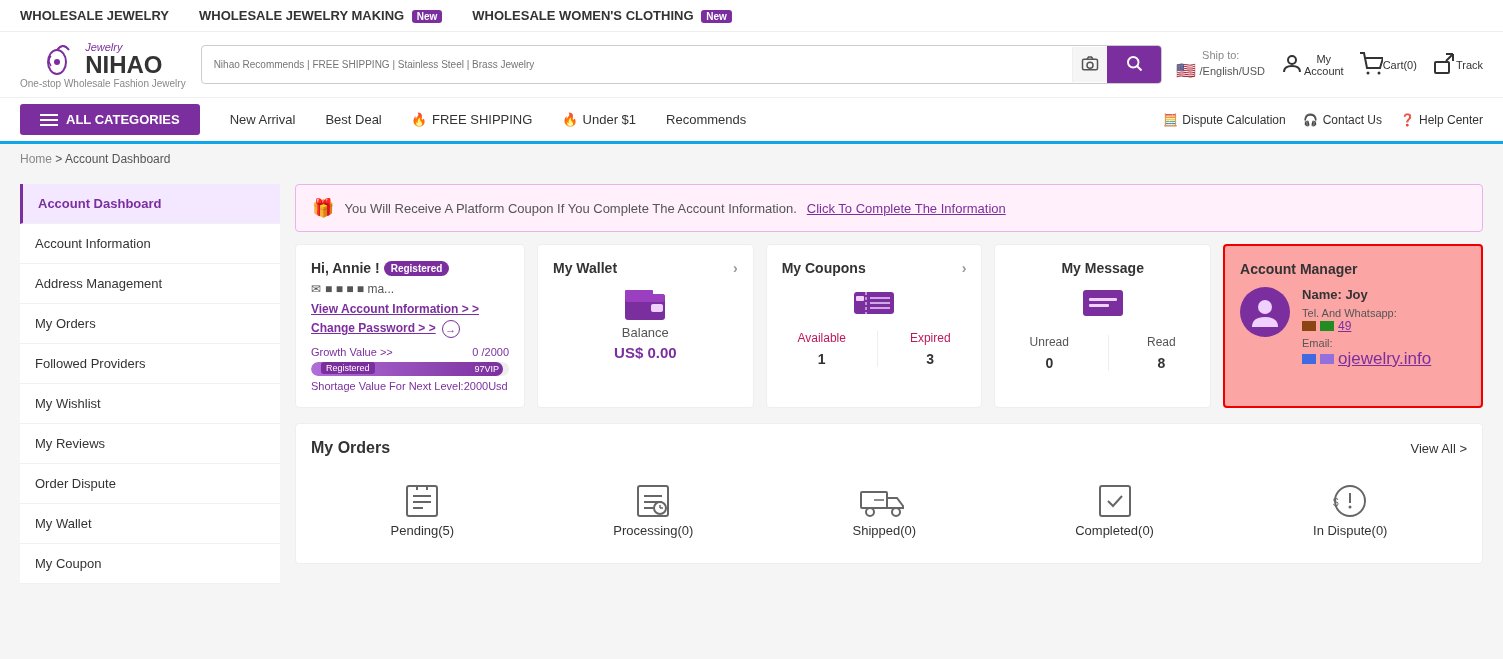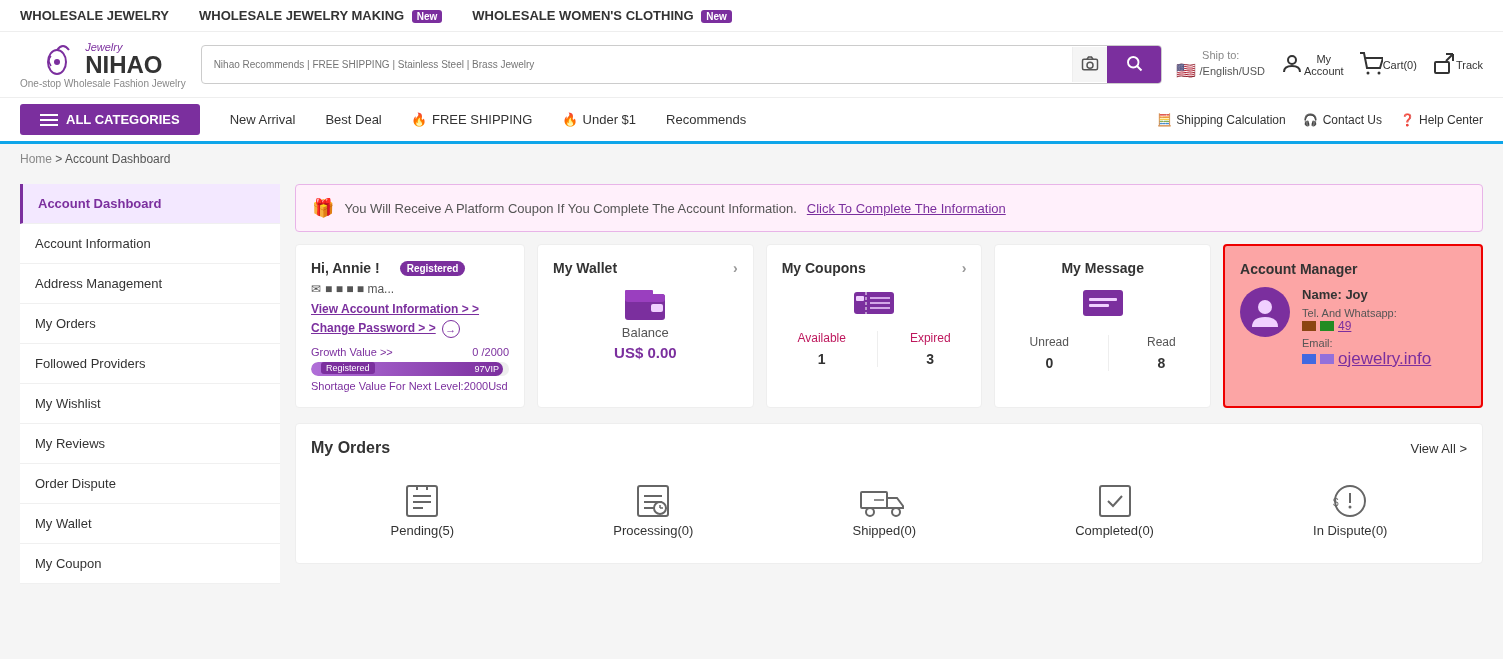--- a/index.html
+++ b/index.html
@@ -48,21 +48,21 @@
     
     .coupon-banner { background: #fff0fb; border: 1px solid #e8b4e8; border-radius: 4px; padding: 12px 16px; display: flex; align-items: center; gap: 10px; margin-bottom: 12px; font-size: 13px; color: #555; }
     .coupon-link { color: #7b2f9e; text-decoration: underline; cursor: pointer; }
 
     
     .dashboard-grid { display: flex; gap: 12px; margin-bottom: 15px; }
     .dash-card { background: #fff; border: 1px solid #eee; border-radius: 4px; padding: 15px; flex: 1; }
 
     
     .user-card { min-width: 230px; flex: 0 0 230px; }
-    .user-greeting { font-size: 14px; font-weight: bold; margin-bottom: 6px; display: flex; align-items: center; gap: 20px; }
+    .user-greeting { font-size: 14px; font-weight: bold; margin-bottom: 6px; display: flex; align-items: center; gap: 4px; }
     .registered-badge { background: #7b2f9e; color: #fff; font-size: 10px; padding: 2px 7px; border-radius: 10px; }
     .user-email { font-size: 12px; color: #555; margin-bottom: 6px; display: flex; align-items: center; gap: 4px; }
     .user-links { font-size: 12px; margin-bottom: 8px; }
     .user-links a { color: #7b2f9e; text-decoration: underline; cursor: pointer; font-weight: bold; display: block; margin-bottom: 2px; }
     .growth-row { display: flex; justify-content: space-between; align-items: center; font-size: 11px; color: #7b2f9e; margin-bottom: 4px; }
     .vip-bar-container { position: relative; margin-bottom: 4px; }
     .vip-bar-bg { background: #eee; height: 14px; border-radius: 7px; overflow: hidden; }
     .vip-bar-fill { background: linear-gradient(to right, #b06fd8, #7b2f9e); height: 100%; width: 97%; border-radius: 7px; display: flex; align-items: center; justify-content: flex-end; padding-right: 4px; }
     .vip-label { font-size: 9px; color: #fff; }
     .vip-badge { position: absolute; left: 10px; top: 0; background: #7b2f9e; color: #fff; font-size: 9px; padding: 1px 5px; border-radius: 3px; }
@@ -209,21 +209,21 @@
   </div>
   <a class="nav-link">New Arrival</a>
   <a class="nav-link">Best Deal</a>
   <a class="nav-link fire">FREE SHIPPING</a>
   <a class="nav-link fire">Under $1</a>
   <a class="nav-link">Recommends</a>
   <div class="nav-spacer"></div>
   <div class="nav-utility">
     <a class="nav-util-link">
       <span>🧮</span>
-      <span>Shipping Calculation</span>
+      <span>Dispute Calculation</span>
     </a>
     <a class="nav-util-link">
       <span>🎧</span>
       <span>Contact Us</span>
     </a>
     <a class="nav-util-link">
       <span>❓</span>
       <span>Help Center</span>
     </a>
   </div>

